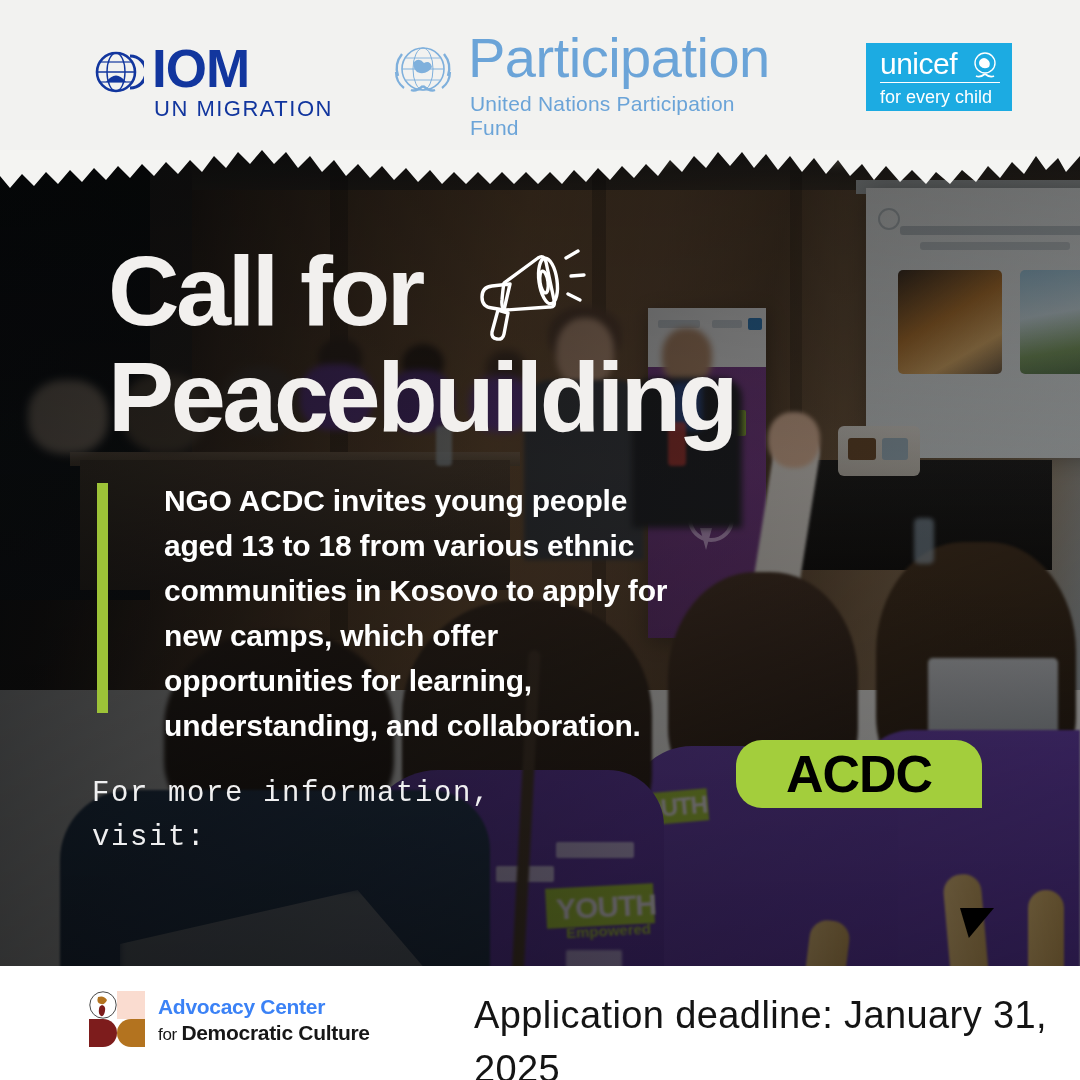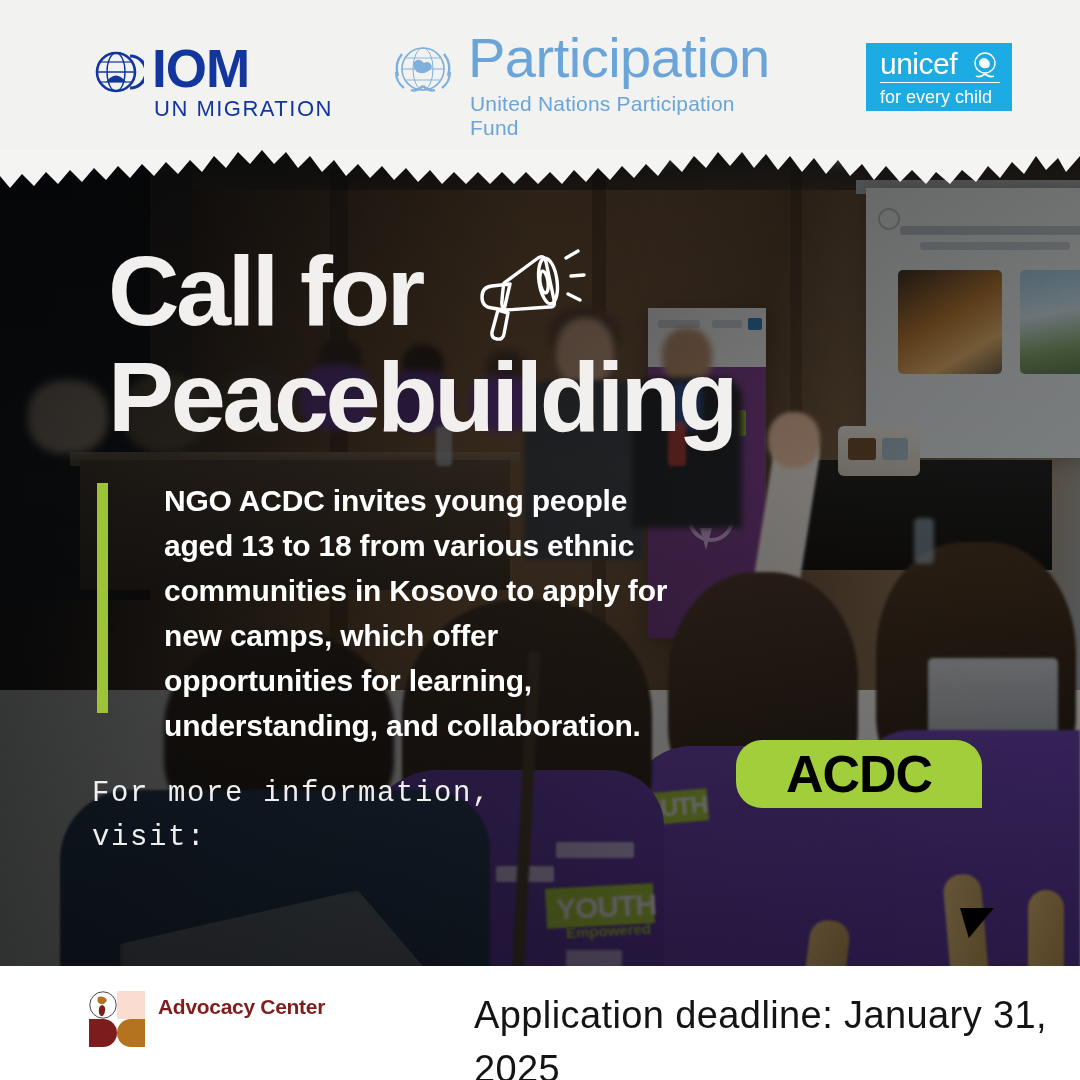--- a/index.html
+++ b/index.html
@@ -241,21 +241,21 @@
                   font-size:52px;font-weight:bold;color:#a3ce3c;letter-spacing:-1px;}
   .badge-tail{position:absolute;left:960px;top:908px;width:34px;height:30px;
               background:#000;clip-path:polygon(0 0,100% 0,26% 100%);}
 
   
   .footer{position:absolute;left:0;top:966px;width:1080px;height:114px;
           background:#ffffff;z-index:8;}
   .acdc{position:absolute;left:88px;top:18px;width:300px;height:72px;}
   .acdc-mark{position:absolute;left:0;top:6px;width:58px;height:58px;}
   .acdc-l1{position:absolute;left:70px;top:10px;font-size:21px;font-weight:bold;
-           color:#7f1d1d;line-height:26px;letter-spacing:-.3px;}
+           color:#3b82f6;line-height:26px;letter-spacing:-.3px;}
   .acdc-l2{position:absolute;left:70px;top:36px;font-size:21px;color:#171717;
            line-height:26px;letter-spacing:-.3px;}
   .acdc-l2 b{font-weight:bold;}
   .acdc-l2 .sm{font-size:17px;}
   .deadline{position:absolute;left:474px;top:22px;font-size:38px;color:#141414;
             line-height:54px;letter-spacing:.4px;font-weight:300;}
 </style>
 </head>
 <body>
 
@@ -453,17 +453,18 @@
       <svg class="acdc-mark" viewBox="0 0 58 58">
         <rect x="29" y="1" width="28" height="28" fill="#fadcd0"></rect>
         <path d="M29 1 h14 a14 14 0 0 1 0 28 h-14 z" fill="#fadcd0"></path>
         <path d="M1 29 h14 a14 14 0 0 1 0 28 H1 z" fill="#7d1c1c"></path>
         <path d="M57 29 h-14 a14 14 0 0 0 0 28 h14 z" fill="#b3731f"></path>
         <circle cx="15" cy="15" r="13.2" fill="#ffffff" stroke="#4a4a4a" stroke-width="1"></circle>
         <path d="M10 7 q6 -2 9 3 q-2 5 -6 4 q-5 -1 -3 -7 z" fill="#b3731f"></path>
         <path d="M14 15 q4 1 3 6 q-1 6 -4 5 q-3 -2 -2 -7 q0 -3 3 -4 z" fill="#7d1c1c"></path>
       </svg>
       <div class="acdc-l1">Advocacy Center</div>
+      <div class="acdc-l2"><span class="sm">for </span><b>Democratic Culture</b></div>
     </div>
     <div class="deadline">Application deadline: January 31, 2025</div>
   </div>
 
 </div>
 
 </body></html>

